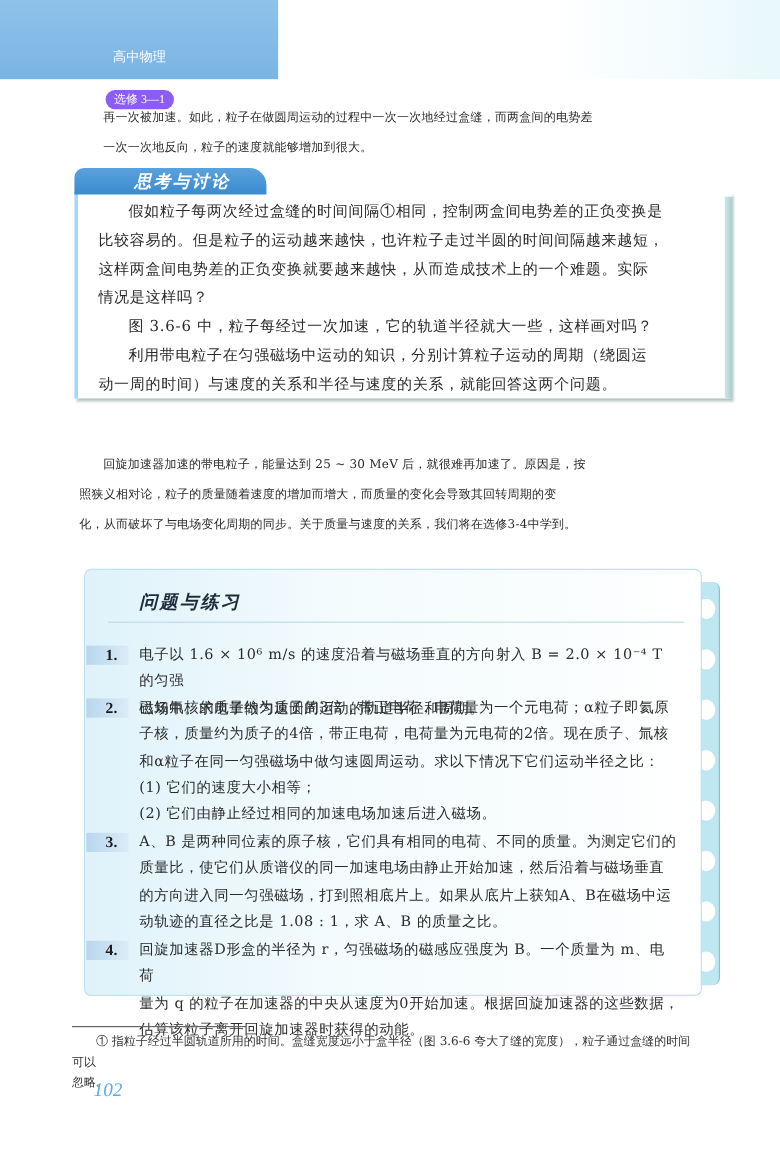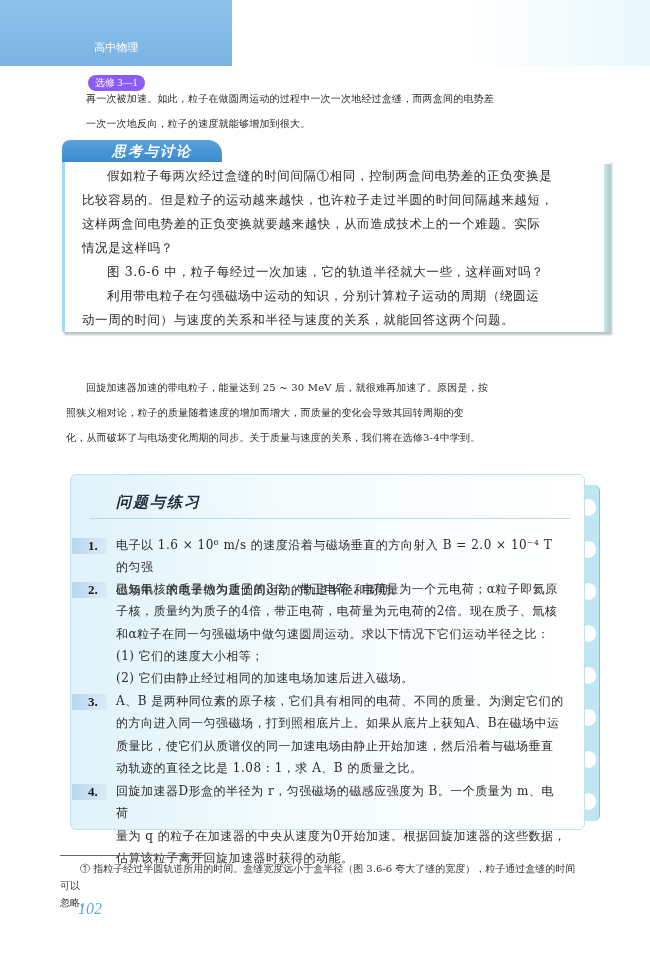--- a/index.html
+++ b/index.html
@@ -172,22 +172,22 @@
   <div>子核，质量约为质子的4倍，带正电荷，电荷量为元电荷的2倍。现在质子、氚核</div>
   <div>和α粒子在同一匀强磁场中做匀速圆周运动。求以下情况下它们运动半径之比：</div>
   <div>(1) 它们的速度大小相等；</div>
   <div>(2) 它们由静止经过相同的加速电场加速后进入磁场。</div>
 </div>
 
 <div class="q-marker" style="top:694px;"></div>
 <div class="q-num" style="top:694px;">3.</div>
 <div class="q-text" style="top:690px;">
   <div>A、B 是两种同位素的原子核，它们具有相同的电荷、不同的质量。为测定它们的</div>
+  <div>质量比，使它们从质谱仪的同一加速电场由静止开始加速，然后沿着与磁场垂直</div>
   <div>的方向进入同一匀强磁场，打到照相底片上。如果从底片上获知A、B在磁场中运</div>
-  <div>质量比，使它们从质谱仪的同一加速电场由静止开始加速，然后沿着与磁场垂直</div>
   <div>动轨迹的直径之比是 1.08 : 1，求 A、B 的质量之比。</div>
 </div>
 
 <div class="q-marker" style="top:784px;"></div>
 <div class="q-num" style="top:784px;">4.</div>
 <div class="q-text" style="top:780px;">
   <div>回旋加速器D形盒的半径为 r，匀强磁场的磁感应强度为 B。一个质量为 m、电荷</div>
   <div>量为 q 的粒子在加速器的中央从速度为0开始加速。根据回旋加速器的这些数据，</div>
   <div>估算该粒子离开回旋加速器时获得的动能。</div>
 </div>

